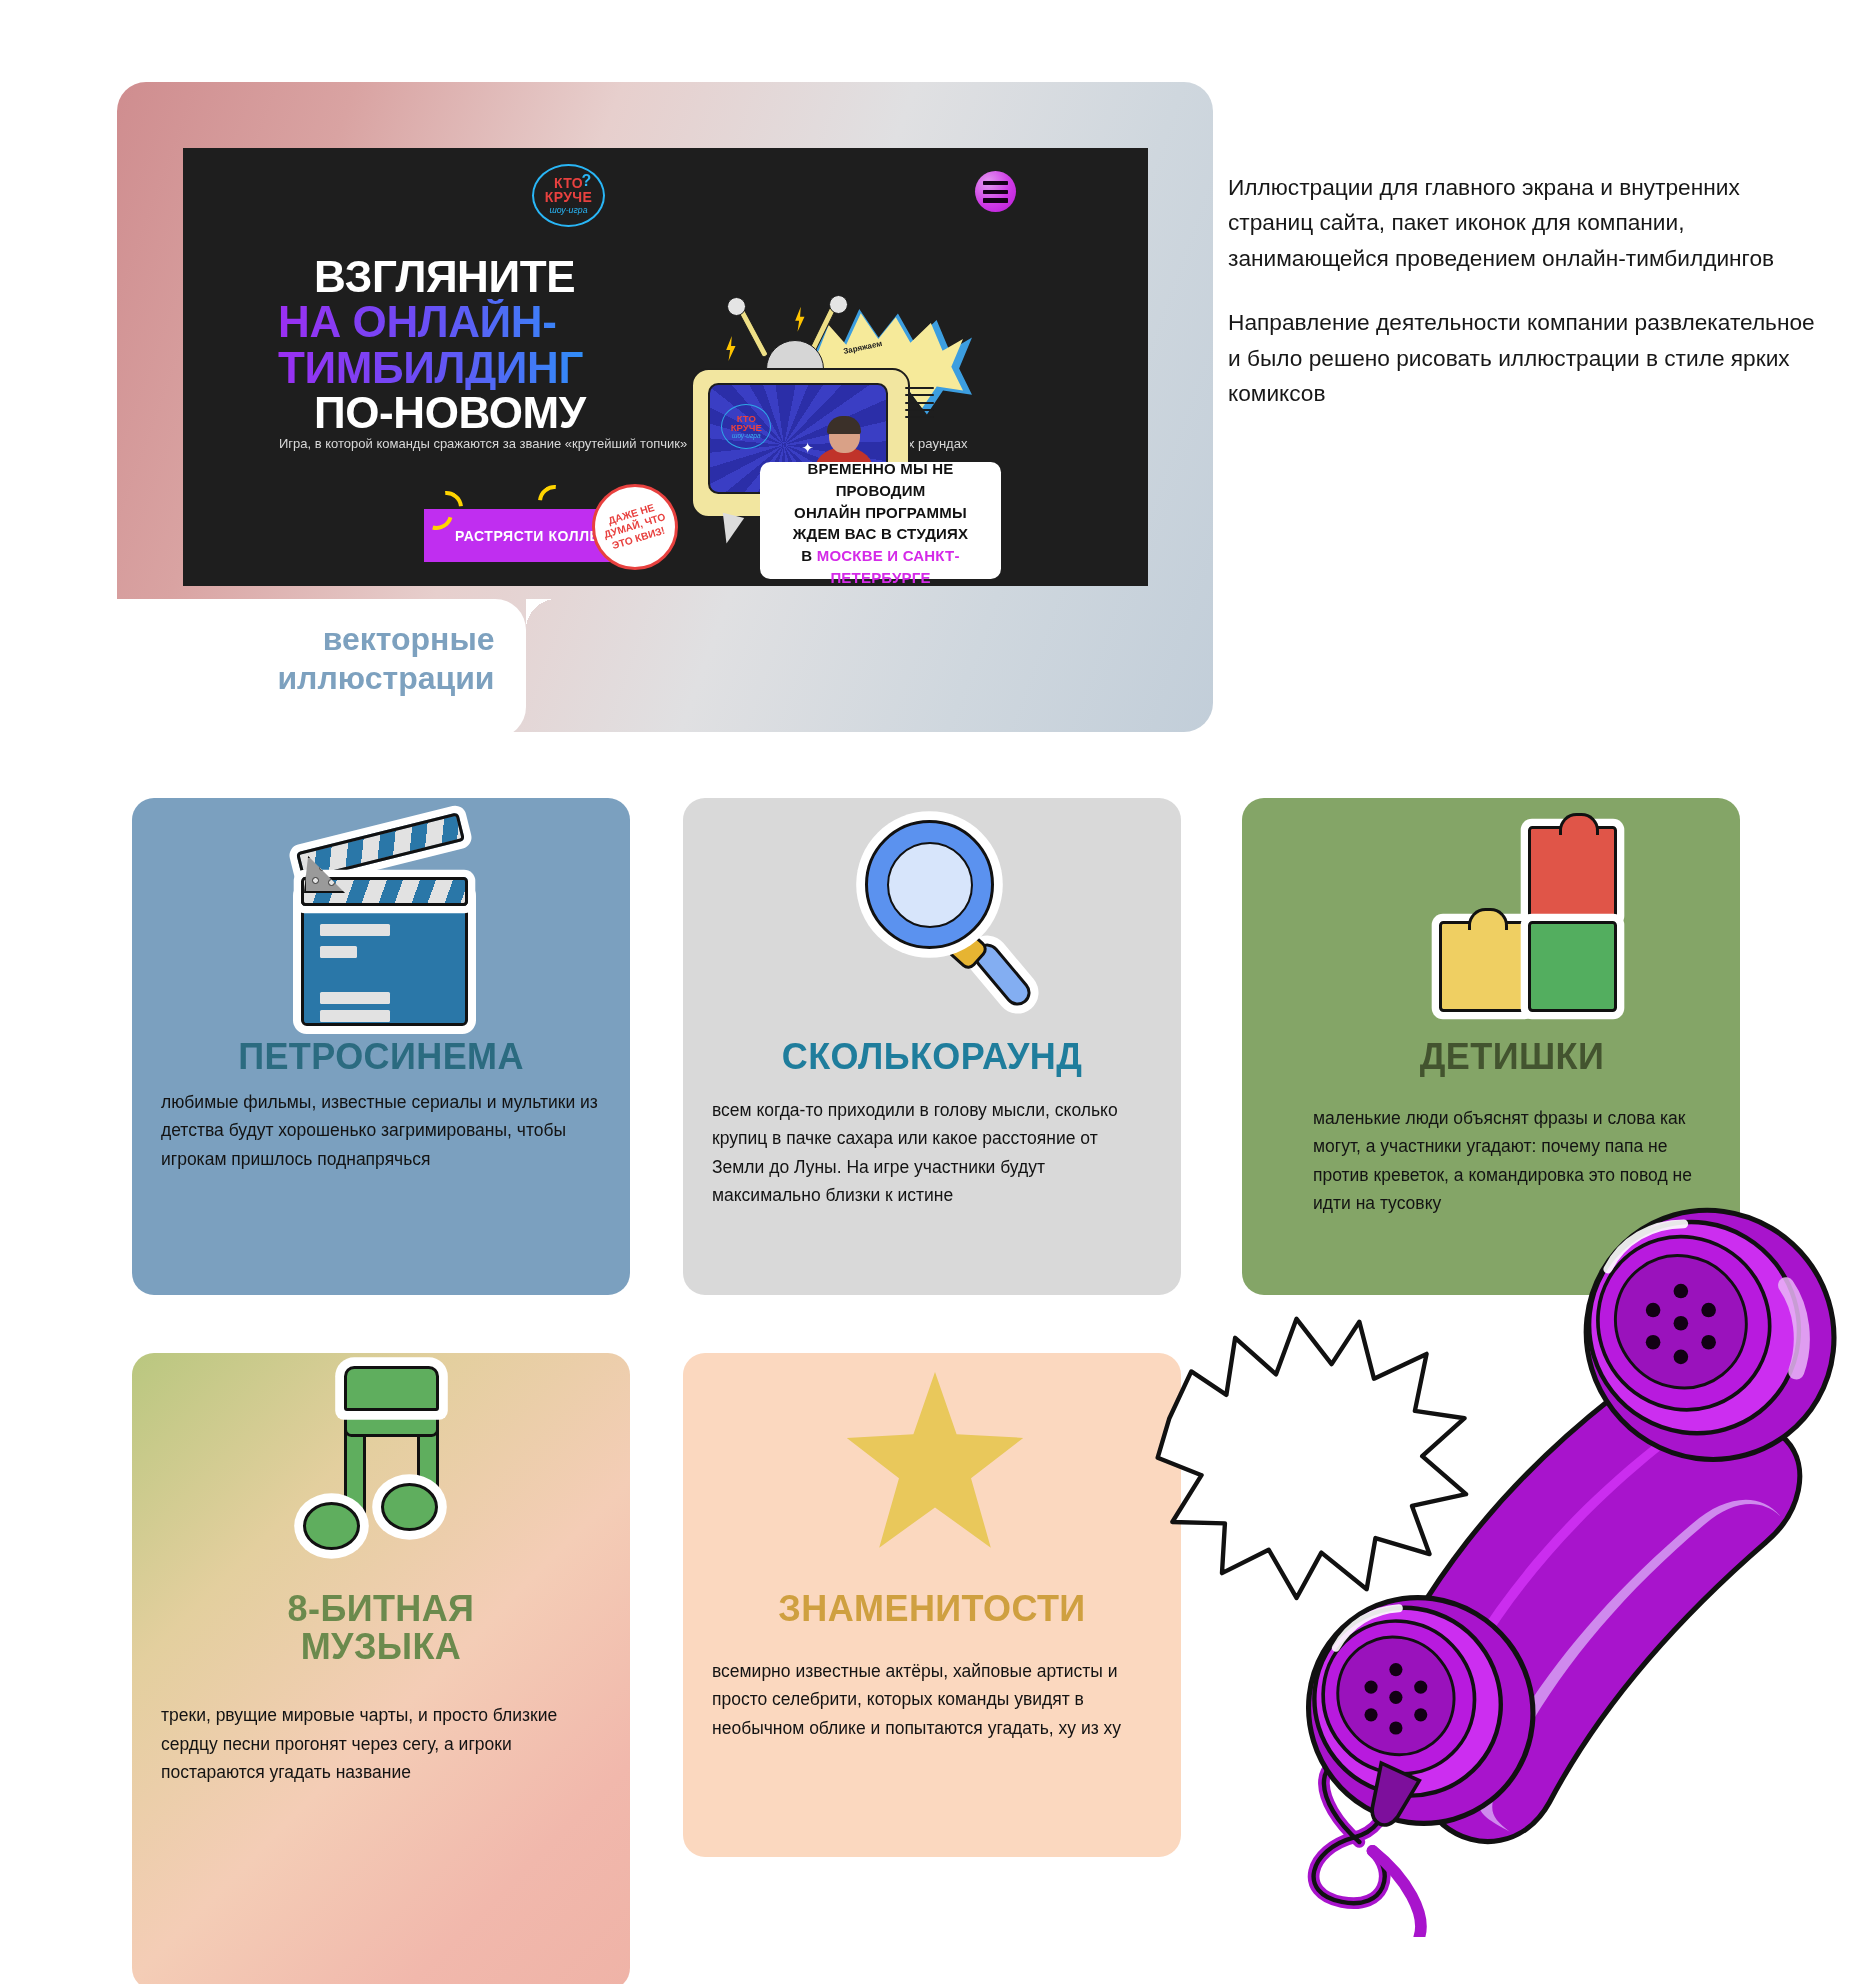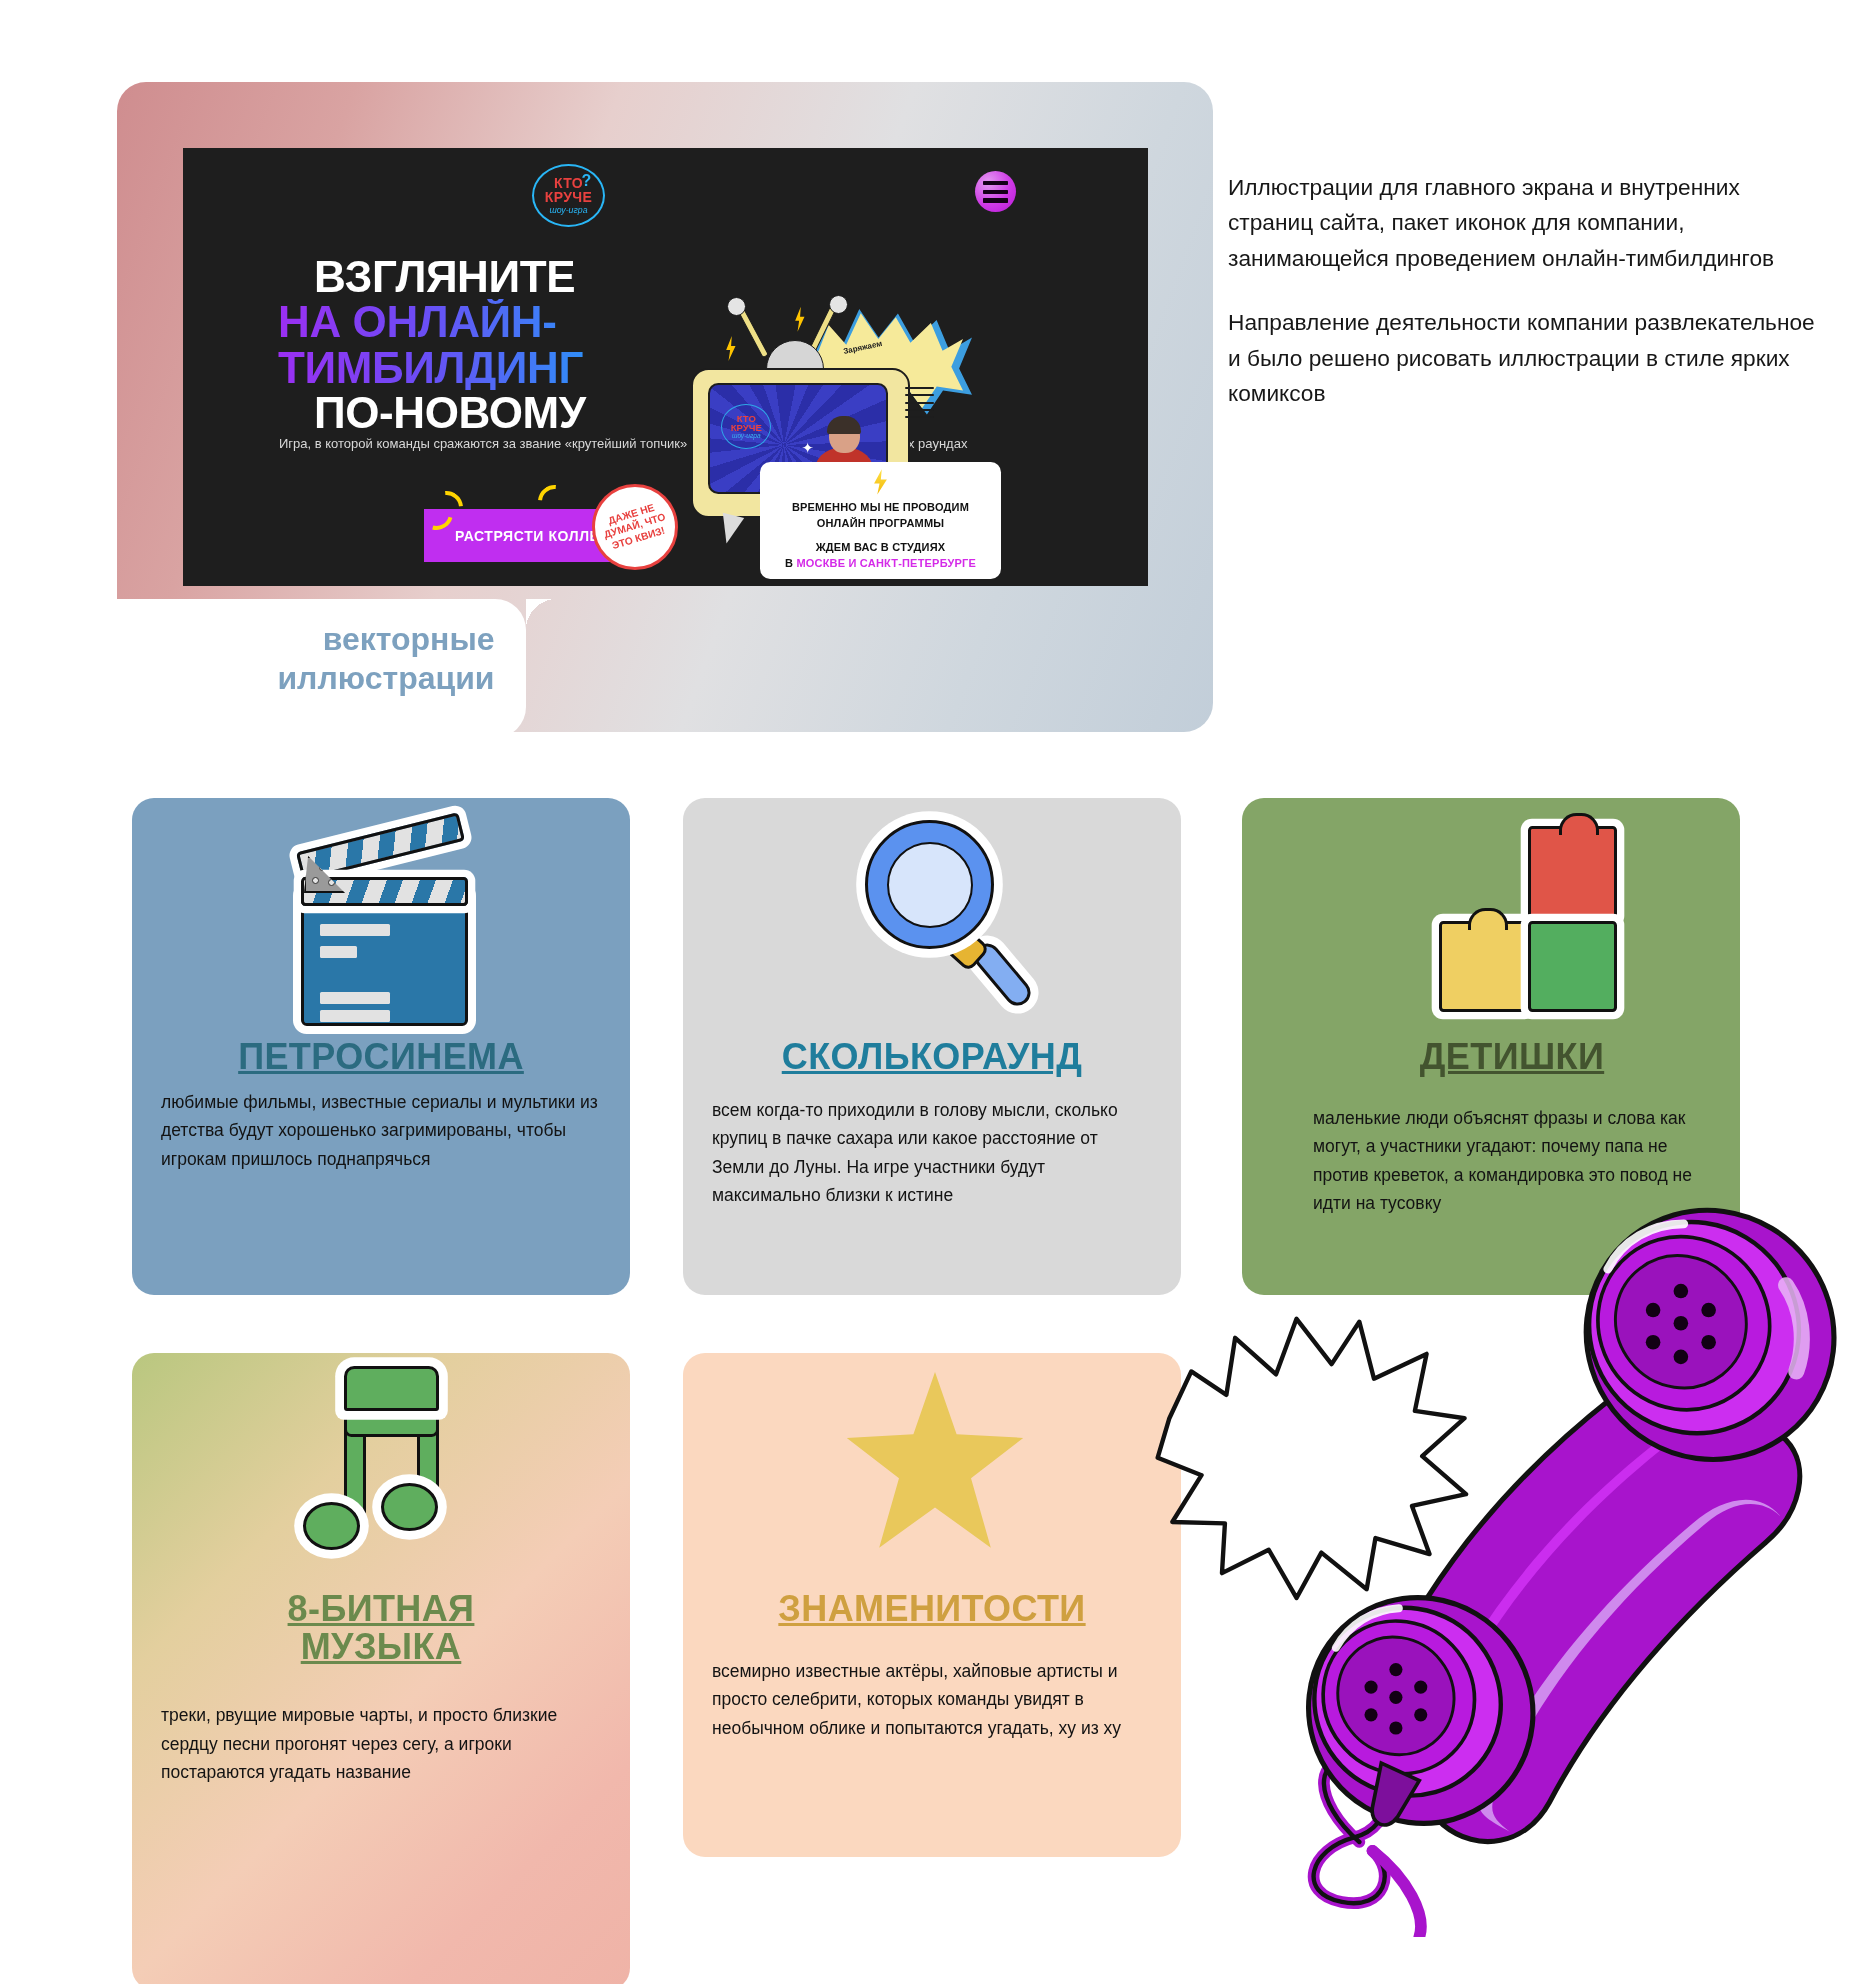--- a/index.html
+++ b/index.html
@@ -168,21 +168,21 @@
     position: absolute; left: 577px; top: 314px;
     width: 241px; height: 117px; background: #fff; border-radius: 10.2px;
     display: flex; flex-direction: column; align-items: center; justify-content: center;
     padding: 7.3px 8.8px;
   }
   .info-box .ib-bolt {
     width: 16px; height: 29px; background: linear-gradient(180deg,#ffe24a,#f2b705);
     clip-path: polygon(58% 0%, 10% 56%, 44% 56%, 30% 100%, 90% 40%, 52% 40%);
     margin-bottom: 5.8px;
   }
-  .info-box .ln { font-size: 11px; font-weight: 800; color: #111; letter-spacing: 0.2px; line-height: 1.45; text-align: center; }
+  .info-box .ln { font-size: 15px; font-weight: 800; color: #111; letter-spacing: 0.2px; line-height: 1.45; text-align: center; }
   .info-box .gap { height: 8.8px; }
   .info-box .hl { color: #d42ae8; }
 
   
   .vec-notch {
     position: absolute; left: 117px; top: 599px;
     width: 409px; height: 139px;
     background: #ffffff;
     border-top-right-radius: 31px;
     border-bottom-right-radius: 31px;
@@ -206,21 +206,21 @@
     font-size: 22.7px; line-height: 1.56; color: #171717;
   }
   .right-text p + p { margin-top: 29px; }
 
   
   .card {
     position: absolute; width: 498px; border-radius: 22px; overflow: hidden;
   }
   .card .icon-zone { position: relative; height: 234px; }
   .card h3 {
-    text-align: center; font-weight: 900; font-size: 36px; letter-spacing: 0.4px; line-height: 1.06; text-decoration: underline;
+    text-align: center; font-weight: 900; font-size: 36px; letter-spacing: 0.4px; line-height: 1.06;
   }
   .card .desc {
     font-size: 17.5px; line-height: 1.62; color: #131313; padding: 0 29px;
   }
 
   #card-petrocinema { left: 132px; top: 798px; height: 497px; background: #7ba0bf; }
   #card-skolkoraund { left: 683px; top: 798px; height: 497px; background: #d9d9d9; }
   #card-detishki   { left: 1242px; top: 798px; height: 497px; background: #84a567; padding-left: 42px; }
   #card-bitmusic   { left: 132px; top: 1353px; height: 637px;
     background: linear-gradient(135deg, #b9c77f 0%, #e3cf9e 28%, #f4cdb6 55%, #f1b8ac 80%, #efb3a7 100%); }

